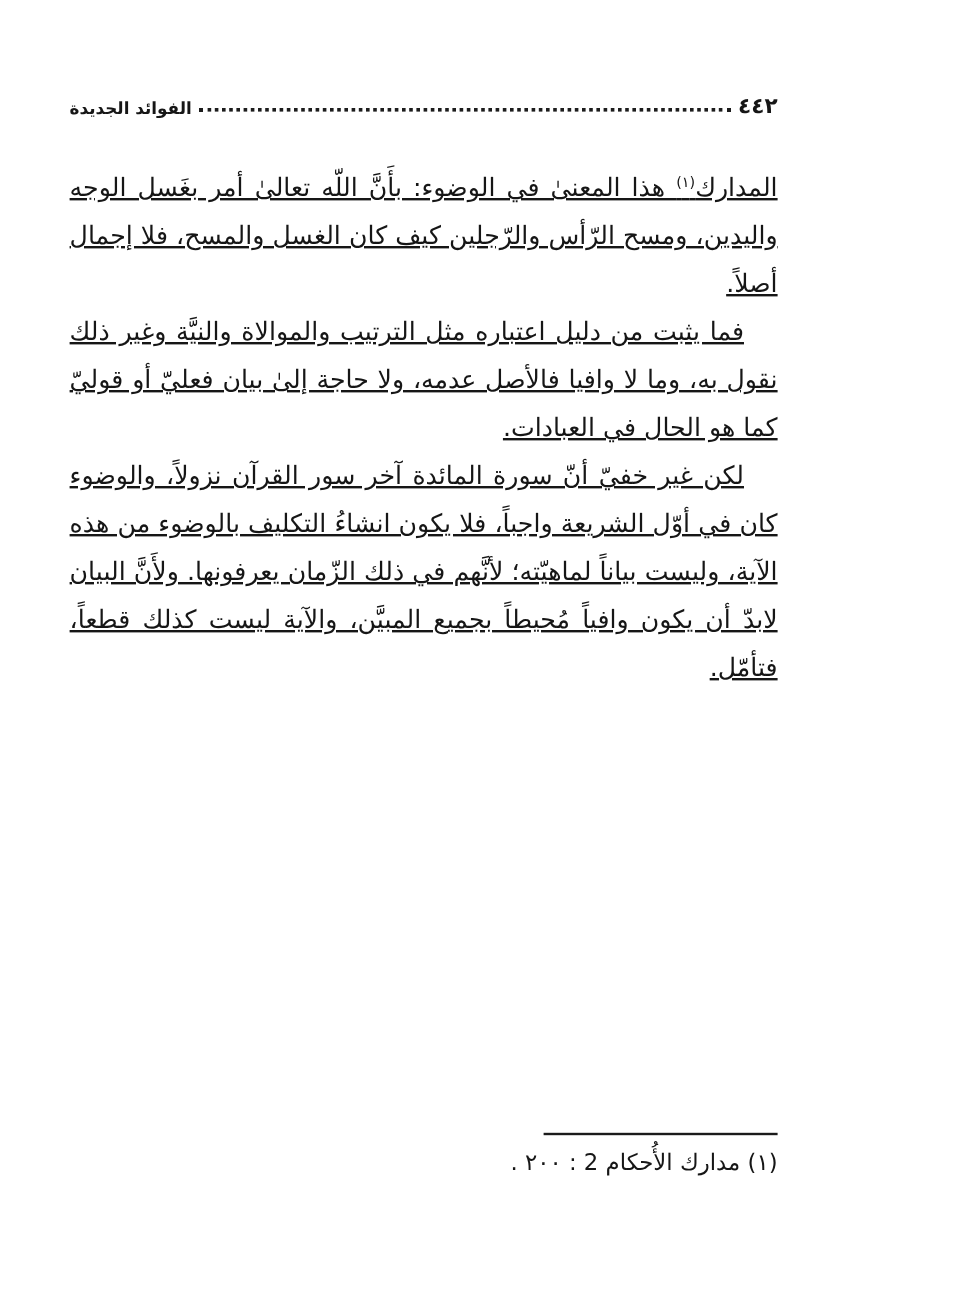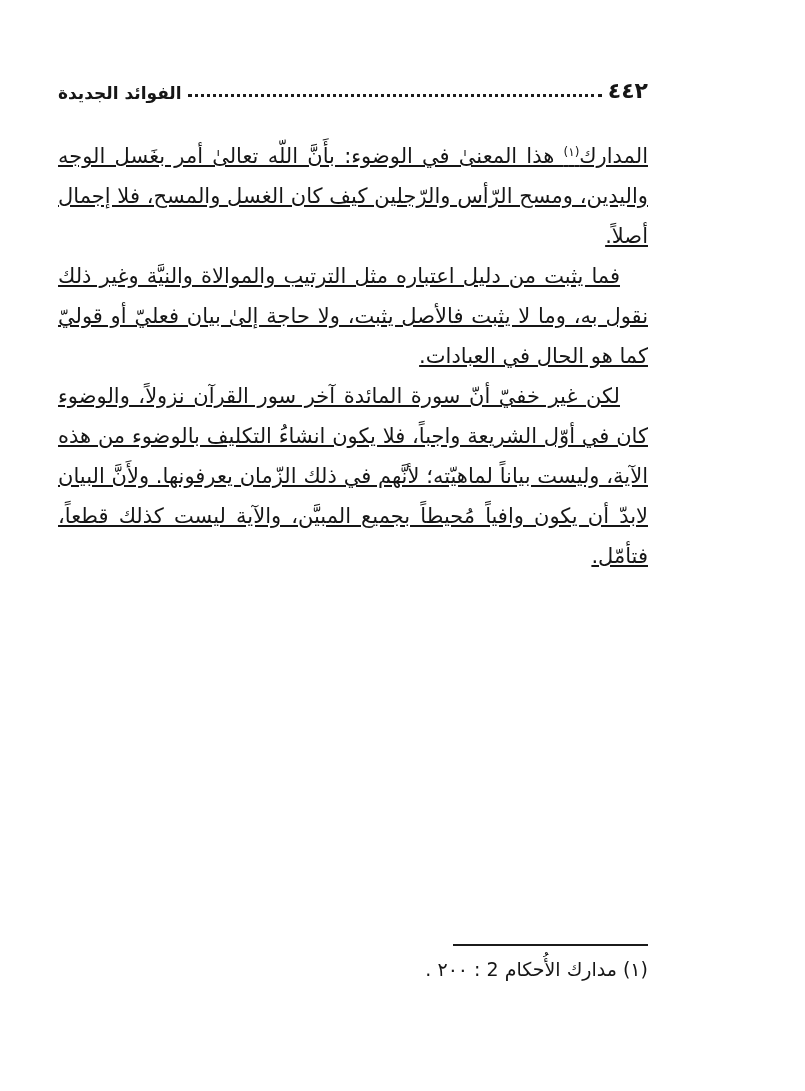--- a/index.html
+++ b/index.html
@@ -10,23 +10,23 @@
     color:#161616;
     font-family:"DejaVu Sans",sans-serif;
     overflow:hidden;
   }
   
   .running-header{
     position:absolute;top:78px;left:58px;width:590px;
     display:flex;direction:rtl;align-items:flex-end;
     font-weight:bold;
   }
-  .page-number{font-size:22px;white-space:nowrap;}
+  .page-number{font-size:18px;white-space:nowrap;}
   .leader{flex:1;height:0;border-bottom:3px dotted #1c1c1c;margin:0 6px 6px 6px;}
-  .book-title{font-size:17px;white-space:nowrap;}
+  .book-title{font-size:14px;white-space:nowrap;}
   
   .body-text{
     position:absolute;top:132px;left:58px;width:590px;
     direction:rtl;text-align:justify;text-justify:inter-word;
     font-size:21px;line-height:40px;
   }
   .body-text p{margin:0;text-decoration:underline;}
   .body-text p.indent{text-indent:28px;}
   .fnref{font-size:12px;vertical-align:7px;letter-spacing:-1px;}
   
@@ -41,21 +41,21 @@
 <div class="page">
 
   <div class="running-header">
     <span class="page-number">٤٤٢</span>
     <span class="leader"></span>
     <span class="book-title">الفوائد الجديدة</span>
   </div>
 
   <div class="body-text">
     <p><span>المدارك</span><sup class="fnref">(١)</sup><span> هذا المعنىٰ في الوضوء: بأَنَّ اللّه تعالىٰ أمر بغَسل الوجه واليدين، ومسح الرّأس والرّجلين كيف كان الغسل والمسح، فلا إجمال أصلاً.</span></p>
-    <p class="indent">فما يثبت من دليل اعتباره مثل الترتيب والموالاة والنيَّة وغير ذلك نقول به، وما لا يثبت فالأصل يثبت، ولا حاجة إلىٰ بيان فعليّ أو قوليّ كما هو الحال في العبادات.</p>
+    <p class="indent">فما يثبت من دليل اعتباره مثل الترتيب والموالاة والنيَّة وغير ذلك نقول به، وما لا وافيا فالأصل عدمه، ولا حاجة إلىٰ بيان فعليّ أو قوليّ كما هو الحال في العبادات.</p>
     <p class="indent">لكن غير خفيّ أنّ سورة المائدة آخر سور القرآن نزولاً، والوضوء كان في أوّل الشريعة واجباً، فلا يكون انشاءُ التكليف بالوضوء من هذه الآية، وليست بياناً لماهيّته؛ لأنَّهم في ذلك الزّمان يعرفونها. ولأَنَّ البيان لابدّ أن يكون وافياً مُحيطاً بجميع المبيَّن، والآية ليست كذلك قطعاً، فتأمّل.</p>
   </div>
 
   <div class="footnote">
     <div class="fn-rule"></div>
     <div class="fn-line">
       <span>(١)</span>
       <span>مدارك الأُحكام 2 : ٢٠٠ .</span>
     </div>
   </div>

